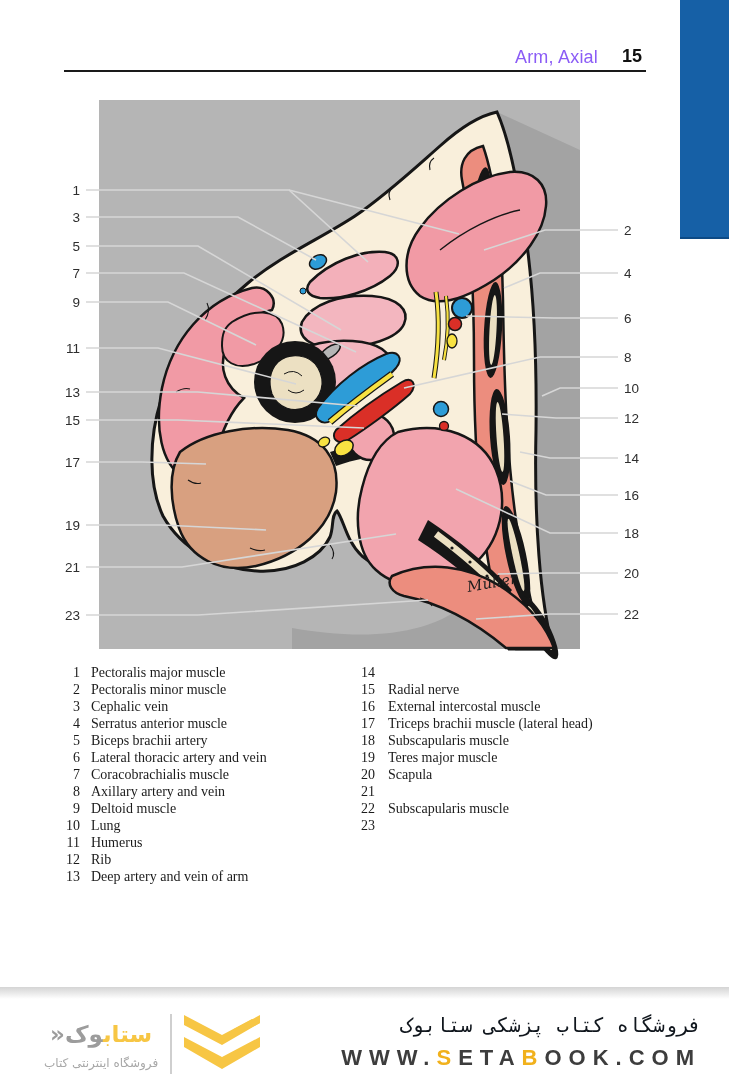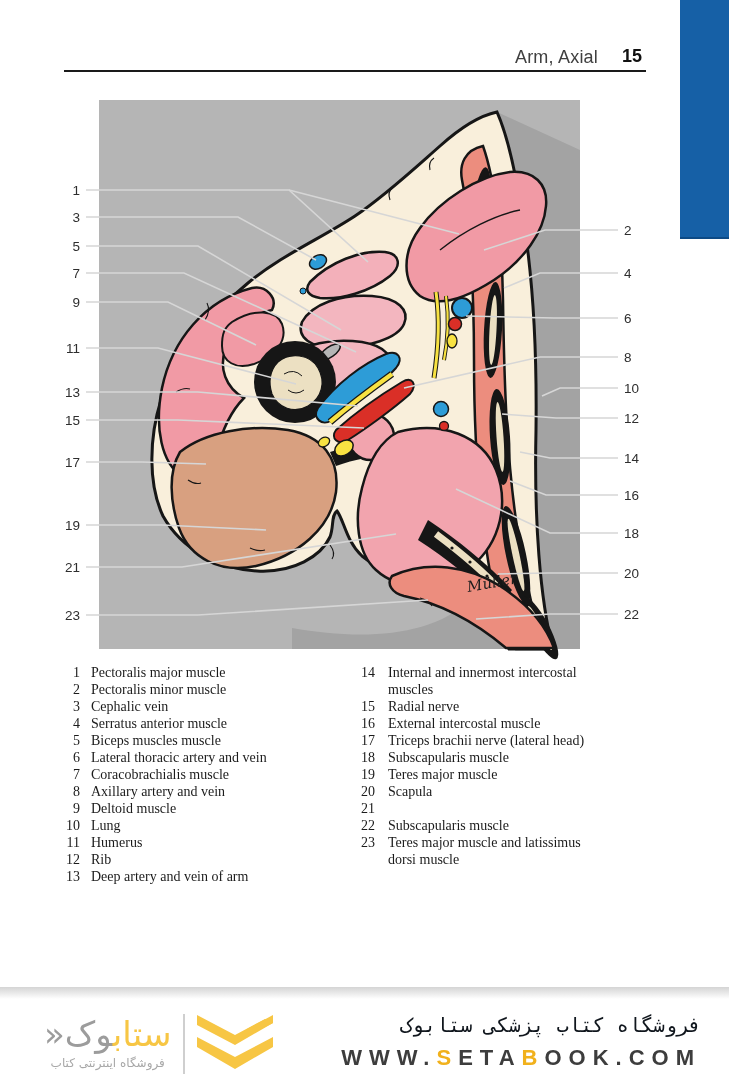--- a/index.html
+++ b/index.html
@@ -1,21 +1,21 @@
 <!DOCTYPE html>
 <html><head>
 <meta charset="utf-8">
 <style>
   html,body{margin:0;padding:0;}
   body{width:729px;height:1080px;position:relative;background:#ffffff;overflow:hidden;
        font-family:"Liberation Sans",sans-serif;}
 
   
   .header-title{position:absolute;top:47px;left:0;width:598px;text-align:right;
-     font-size:18px;color:#404040;letter-spacing:.2px;}
+     font-size:18px;color:#8b5cf6;letter-spacing:.2px;}
   .page-number{position:absolute;top:46px;left:612px;width:40px;text-align:center;
      font-size:18px;font-weight:bold;color:#111;}
   .header-rule{position:absolute;top:70px;left:64px;width:582px;height:2px;background:#1a1a1a;}
   .accent-bar{position:absolute;top:0;left:680px;width:49px;height:237px;background:#1660a6;
      border-bottom:2px solid #0d4a85;}
 
   
   #fig-wrap{position:absolute;left:60px;top:90px;width:590px;height:570px;}
   .fig-num{font-family:"Liberation Sans",sans-serif;font-size:13.5px;fill:#2e2e2e;}
   .sig{font-family:"DejaVu Serif",serif;font-style:italic;font-size:15px;fill:#1d1d1d;}
@@ -30,21 +30,21 @@
   #legend-col-2 .lg-num{flex-basis:23px;}
   .lg-text{margin-left:11px;}
   #legend-col-2 .lg-text{margin-left:13px;}
   .lg-line2{display:block;}
 
   
   .footer-shadow{position:absolute;left:0;top:987px;width:729px;height:12px;
      background:linear-gradient(#d4d4d4,#ffffff);}
   .logo-block{position:absolute;left:44px;top:1012px;height:64px;display:flex;align-items:stretch;}
   .logo-word-col{display:flex;flex-direction:column;justify-content:center;text-align:center;}
-  .logo-word{font-family:"DejaVu Sans",sans-serif;font-size:34px;font-weight:normal;line-height:32px;
+  .logo-word{font-family:"DejaVu Sans",sans-serif;font-size:23px;font-weight:bold;line-height:32px;
      direction:rtl;unicode-bidi:isolate;}
   .logo-word .yel{color:#f7c644;}
   .logo-word .gry{color:#9c9c9c;}
   .logo-sub{font-family:"DejaVu Sans",sans-serif;font-size:12px;color:#a8a8a8;direction:rtl;margin-top:6px;}
   .logo-divider{width:2px;background:#cfcfcf;margin:2px 10px 2px 12px;}
   .logo-icon{align-self:center;}
   .footer-right{position:absolute;right:28px;top:1013px;text-align:right;}
   .footer-fa{font-family:Liberation Mono, monospace;font-size:20px;color:#10161d;direction:rtl;}
   .footer-url{margin-top:7px;font-family:"Liberation Sans",sans-serif;font-size:22px;font-weight:bold;
      letter-spacing:7px;color:#3d3d3d;white-space:nowrap;text-align:center;}
@@ -242,21 +242,21 @@
       <span class="lg-text"><span>Cephalic vein</span><span class="lg-line2"></span></span>
     </div>
 
     <div class="lg-row">
       <span class="lg-num">4</span>
       <span class="lg-text"><span>Serratus anterior muscle</span><span class="lg-line2"></span></span>
     </div>
 
     <div class="lg-row">
       <span class="lg-num">5</span>
-      <span class="lg-text"><span>Biceps muscles muscle</span><span class="lg-line2"></span></span>
+      <span class="lg-text"><span>Biceps brachii artery</span><span class="lg-line2"></span></span>
     </div>
 
     <div class="lg-row">
       <span class="lg-num">6</span>
       <span class="lg-text"><span>Lateral thoracic artery and vein</span><span class="lg-line2"></span></span>
     </div>
 
     <div class="lg-row">
       <span class="lg-num">7</span>
       <span class="lg-text"><span>Coracobrachialis muscle</span><span class="lg-line2"></span></span>
@@ -289,36 +289,35 @@
 
     <div class="lg-row">
       <span class="lg-num">13</span>
       <span class="lg-text"><span>Deep artery and vein of arm</span><span class="lg-line2"></span></span>
     </div>
   </div>
 <div id="legend-col-2" class="legend-col">
 
     <div class="lg-row">
       <span class="lg-num">14</span>
-      <span class="lg-text"><span>Internal and innermost intercostal</span><span class="lg-line2">muscles</span></span>
     </div>
 
     <div class="lg-row">
       <span class="lg-num">15</span>
       <span class="lg-text"><span>Radial nerve</span><span class="lg-line2"></span></span>
     </div>
 
     <div class="lg-row">
       <span class="lg-num">16</span>
       <span class="lg-text"><span>External intercostal muscle</span><span class="lg-line2"></span></span>
     </div>
 
     <div class="lg-row">
       <span class="lg-num">17</span>
-      <span class="lg-text"><span>Triceps brachii nerve (lateral head)</span><span class="lg-line2"></span></span>
+      <span class="lg-text"><span>Triceps brachii muscle (lateral head)</span><span class="lg-line2"></span></span>
     </div>
 
     <div class="lg-row">
       <span class="lg-num">18</span>
       <span class="lg-text"><span>Subscapularis muscle</span><span class="lg-line2"></span></span>
     </div>
 
     <div class="lg-row">
       <span class="lg-num">19</span>
       <span class="lg-text"><span>Teres major muscle</span><span class="lg-line2"></span></span>
@@ -333,21 +332,20 @@
       <span class="lg-num">21</span>
     </div>
 
     <div class="lg-row">
       <span class="lg-num">22</span>
       <span class="lg-text"><span>Subscapularis muscle</span><span class="lg-line2"></span></span>
     </div>
 
     <div class="lg-row">
       <span class="lg-num">23</span>
-      <span class="lg-text"><span>Teres major muscle and latissimus</span><span class="lg-line2">dorsi muscle</span></span>
     </div>
   </div>
 
 <div class="footer-shadow"></div>
 
 <div class="logo-block">
   <div class="logo-word-col">
     <div class="logo-word"><span class="yel">ستاب</span><span class="gry">وک</span><span class="gry">«</span></div>
     <div class="logo-sub">فروشگاه اینترنتی کتاب</div>
   </div>

